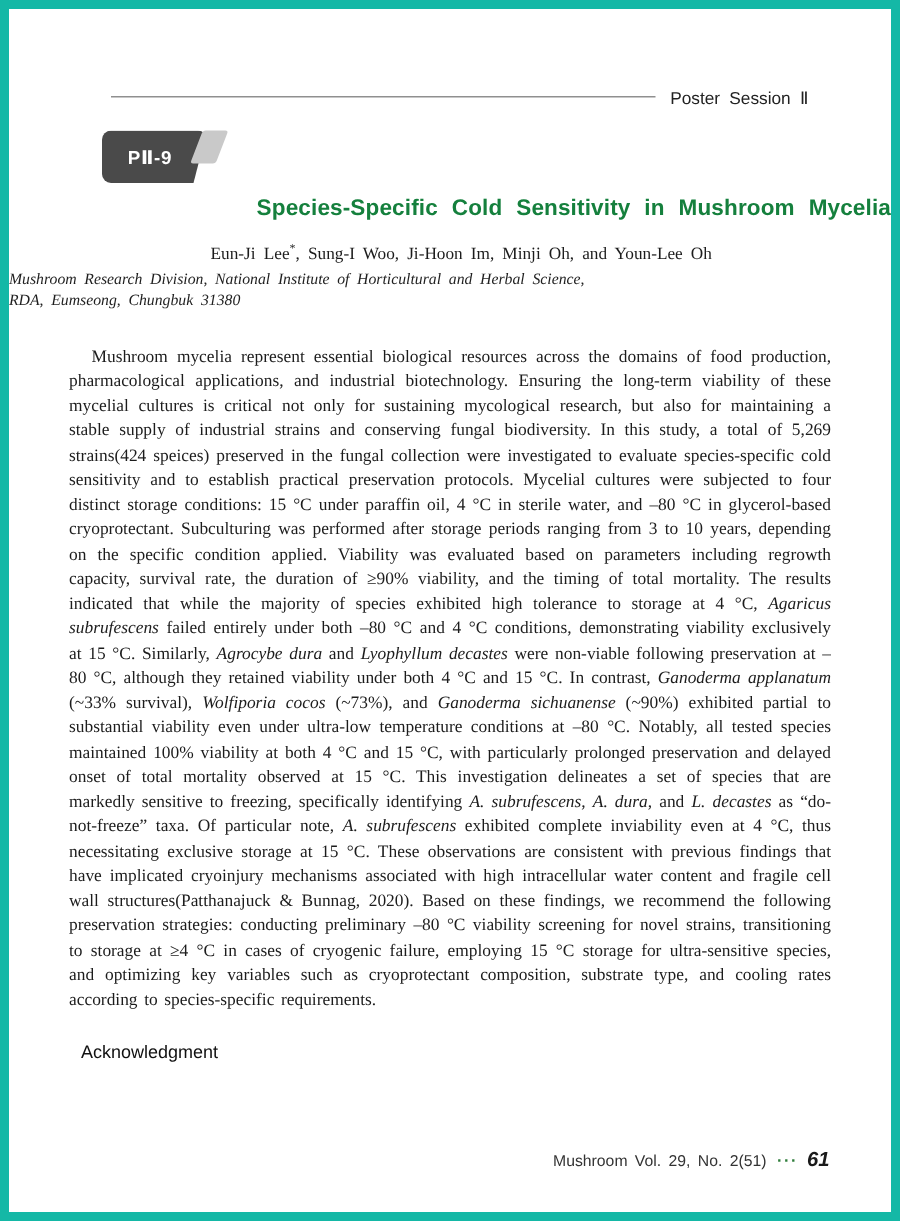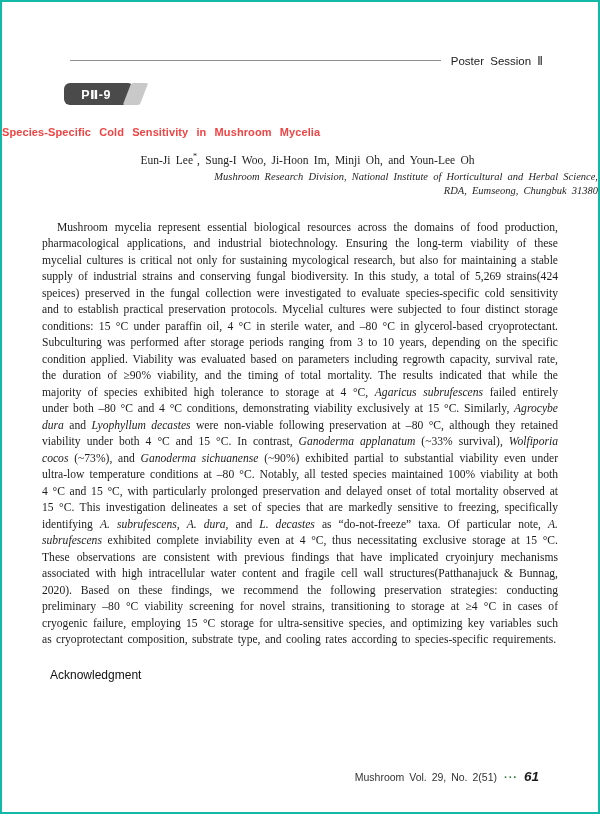--- a/index.html
+++ b/index.html
@@ -1,75 +1,75 @@
 <!DOCTYPE html>
 <html><head>
 <meta charset="utf-8">
 <style>
   * { margin:0; padding:0; box-sizing:border-box; }
   html,body { background:#ffffff; }
   .page {
     position:relative; width:600px; height:814px; background:#fff;
-    border:2px solid #14b8a6; overflow:hidden;
+    border:6px solid #14b8a6; overflow:hidden;
     font-family:"Liberation Serif","DejaVu Serif",serif; color:#1c1c1c;
   }
   
   .header { display:flex; align-items:center; margin:52px 55px 0 68px; height:13px; }
   .header-rule { flex:1 1 auto; height:1px; background:#8f8f8f; }
   .header-text {
     margin-left:10px; font-family:"Liberation Sans","DejaVu Sans",sans-serif;
     font-size:11.5px; color:#222; word-spacing:3px; white-space:nowrap;
   }
   
   .badge { position:relative; margin:16px 0 0 62px; height:22px; width:100px; }
   .badge-main {
-    position:absolute; left:0; top:0; height:22px; width:70px;
+    position:absolute; left:0; top:0; height:35px; width:70px;
     background:#4a4a4a; border-radius:6px;
     clip-path:polygon(0 0, 100% 0, calc(100% - 9px) 100%, 0 100%);
     display:flex; align-items:center; justify-content:center;
   }
   .badge-label {
     font-family:"Liberation Sans","DejaVu Sans",sans-serif; font-weight:bold;
     font-size:12.5px; color:#fff; letter-spacing:.5px; padding-right:6px;
   }
   .badge-tail {
     position:absolute; left:63px; top:0; height:22px; width:17px;
     background:#c9c9c9; transform:skewX(-21deg); border-radius:2px;
   }
   
   .title {
-    margin-top:21px; text-align:left;
+    margin-top:21px; text-align:right;
     font-family:"Liberation Sans","DejaVu Sans",sans-serif;
-    font-size:11px; font-weight:700; color:#ef4444; word-spacing:5px; letter-spacing:.1px;
+    font-size:15px; font-weight:700; color:#15803d; word-spacing:5px; letter-spacing:.1px;
   }
   .authors { margin-top:14px; text-align:center; font-size:11.5px; word-spacing:2.5px;margin-left:15px; }
   .authors sup { font-size:8px; }
   .affiliation {
-    margin-top:4px; text-align:right; font-style:italic;
+    margin-top:4px; text-align:left; font-style:italic;
     font-size:10.5px; line-height:14.5px; word-spacing:2.5px; color:#1f1f1f;
   }
   
   .abstract {
     margin:21px 40px 0 40px; text-align:justify; text-indent:15px;
     font-size:11.6px; line-height:16.5px; word-spacing:1.5px; color:#1c1c1c;
   }
   .abstract .it, .it { font-style:italic; }
   
   .ack-heading {
     margin:19px 40px 0 48px;
     font-family:"Liberation Sans","DejaVu Sans",sans-serif;
     font-size:12px; font-weight:400; color:#111;
   }
   .ack-text {
     margin:9px 40px 0 40px; text-align:justify; text-indent:15px;
     font-size:11.6px; line-height:16.5px; word-spacing:1.5px;
   }
   
   .footer {
-    position:absolute; right:59px; bottom:28px;
+    position:absolute; right:41px; bottom:28px;
     display:flex; align-items:baseline;
     font-family:"Liberation Sans","DejaVu Sans",sans-serif;
     font-size:10.5px; color:#333; word-spacing:2px; white-space:nowrap;
   }
   .footer-dots { margin:0 6px 0 7px; color:#2e7d3a; font-weight:700; font-size:11px; letter-spacing:1px; }
   .footer-page { font-size:13.5px; font-weight:700; color:#1a1a1a;font-style:italic; }
 </style>
 </head>
 <body>
 

